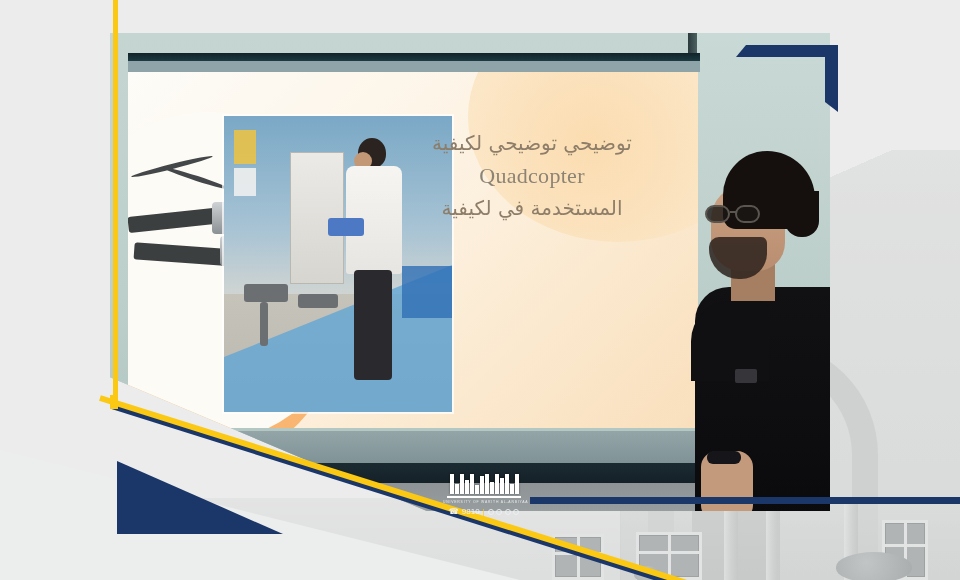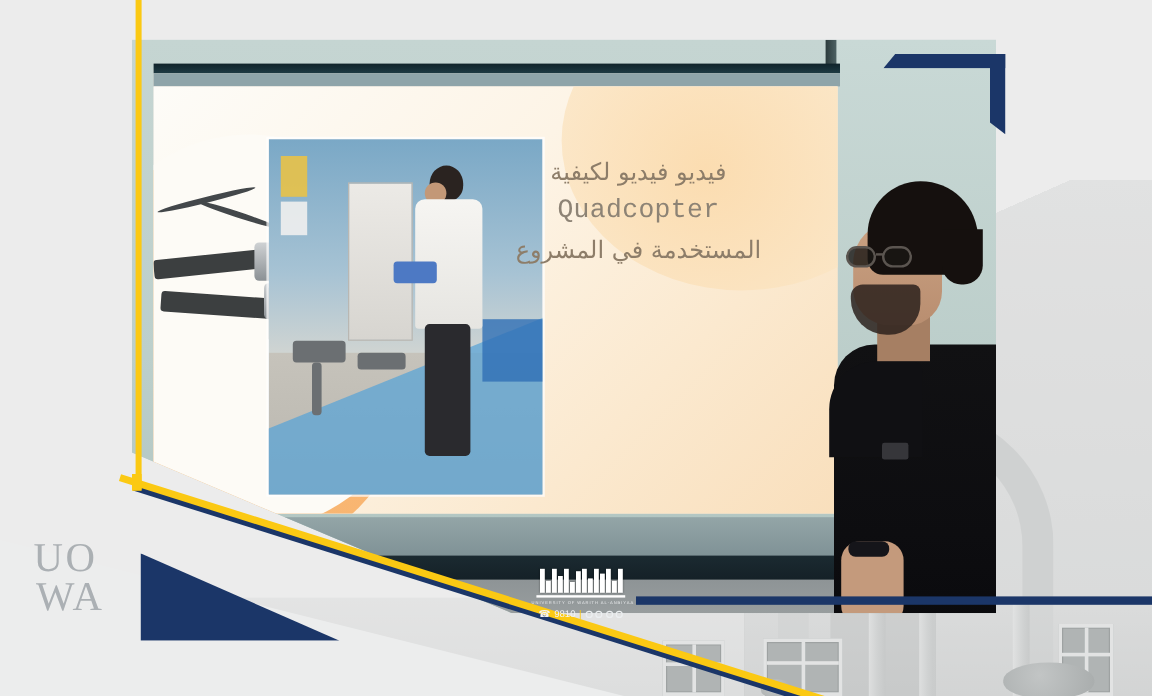--- a/index.html
+++ b/index.html
@@ -229,21 +229,21 @@
   .slide-text .ar {
     font-size:20px;
     font-family:"DejaVu Sans", sans-serif;
     color:#8d7d69;
     white-space:nowrap;
   }
   .slide-text .lat {
     font-size:22px;
     direction:ltr;
     color:#8d8375;
-    font-family:Liberation Mono, monospace;
+    font-family:Liberation Serif, serif;
     letter-spacing:.3px;
   }
 
   
   .desk-top {
     position:absolute; left:0; top:398px; width:720px; height:36px;
     background:linear-gradient(180deg,#93a5a7,#7d9094);
   }
   .desk-edge {
     position:absolute; left:0; top:430px; width:720px; height:22px;
@@ -475,23 +475,23 @@
         <div class="vid-person">
           <div class="vid-head"></div>
           <div class="vid-face"></div>
           <div class="vid-shirt"></div>
           <div class="vid-device"></div>
           <div class="vid-pants"></div>
         </div>
       </div>
 
       <div class="slide-text">
-        <div class="ar">فيديو فيديو لكيفية</div>
+        <div class="ar">توضيحي توضيحي لكيفية</div>
         <div class="lat">Quadcopter</div>
-        <div class="ar">المستخدمة في المشروع</div>
+        <div class="ar">المستخدمة في لكيفية</div>
       </div>
     </div>
 
     <div class="desk-top"></div>
     <div class="desk-edge"></div>
     <div class="desk-under"></div>
 
     <div class="presenter">
       <div class="p-body"></div>
       <div class="p-shoulder"></div>
@@ -517,24 +517,20 @@
   <div class="yellow-vert"></div>
   <div class="yellow-corner"></div>
   <div class="navy-tri"></div>
   <div class="navy-hline"></div>
 
   <div class="navy-bracket">
     <div class="h"></div>
     <div class="v"></div>
   </div>
 
-  <div class="uowa">
-    <div>UO</div>
-    <div class="l2">WA</div>
-  </div>
 
   <div class="watermark">
     <div class="wm-kufic">
       <i style="height:20px"></i>
         <i style="height:10px"></i>
         <i style="height:20px"></i>
       <i style="height:14px"></i>
         <i style="height:20px"></i>
         <i style="height:9px"></i>
       <i style="height:18px"></i>

